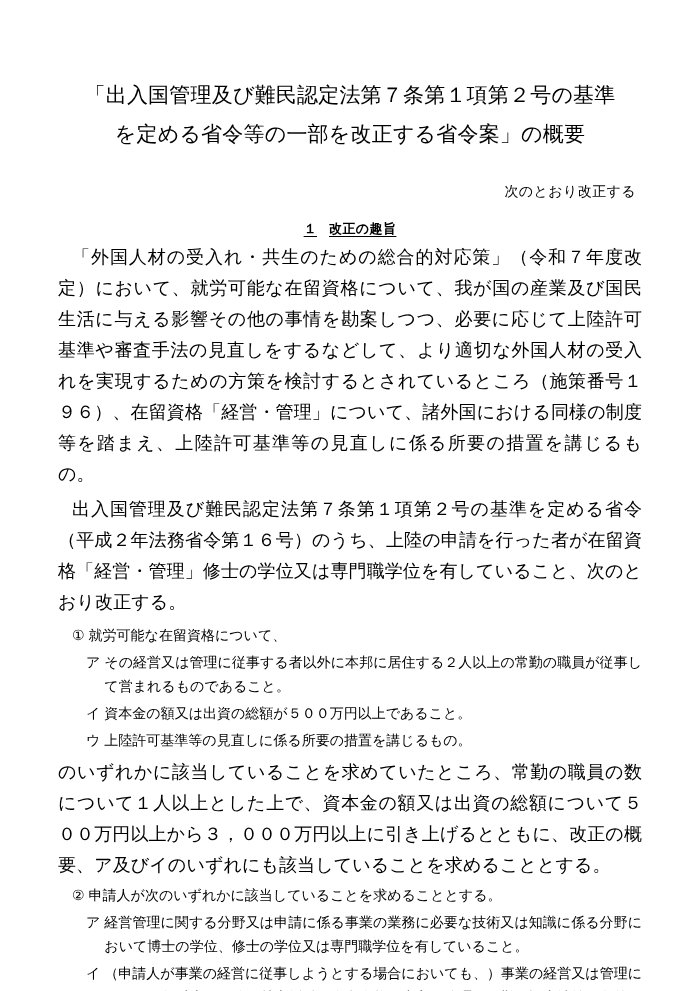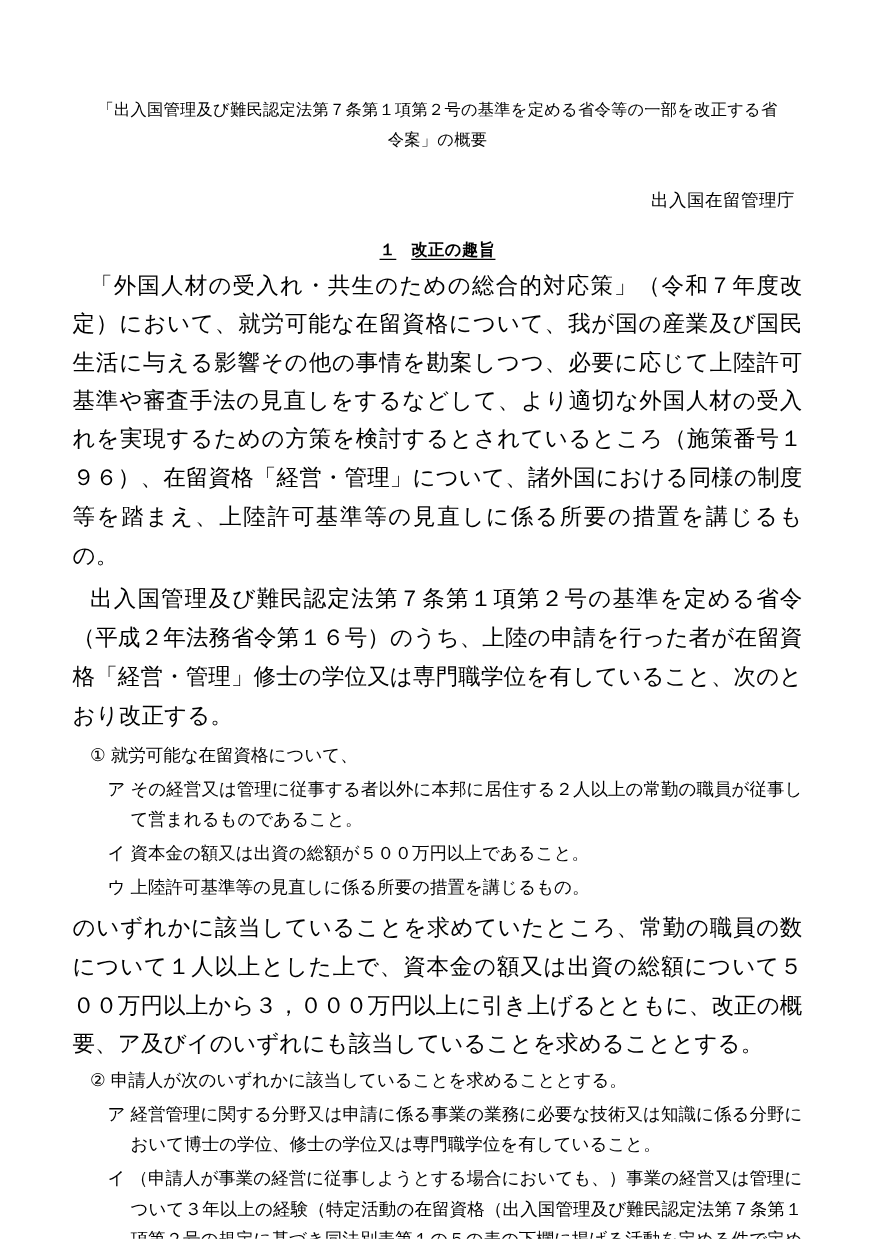--- a/index.html
+++ b/index.html
@@ -17,21 +17,21 @@
   }
   .page {
     width: 700px;
     height: 991px;
     box-sizing: border-box;
     padding: 64px 58px 20px 58px;
     position: relative;
   }
   .doc-title {
     text-align: center;
-    font-size: 13px;
+    font-size: 21px;
     line-height: 1.85;
     letter-spacing: 0.2px;
     margin: 12px 18px 0 18px;
     font-weight: 500;
   }
   .date-block {
     margin-top: 26px;
     text-align: right;
     font-size: 14px;
     line-height: 1.75;
@@ -94,21 +94,21 @@
   .mt3 { margin-top: 3px; }
 </style>
 </head>
 <body>
 
 <div class="page">
 
   <div class="doc-title">「出入国管理及び難民認定法第７条第１項第２号の基準を定める省令等の一部を改正する省令案」の概要</div>
 
   <div class="date-block">
-    <div class="agency-line">出入国在留管理庁</div>
+    <div class="agency-line">次のとおり改正する</div>
   </div>
 
   <div class="section-head">
     <span class="num">１</span><span class="ttl">改正の趣旨</span>
   </div>
   <p class="body-text indent1">「外国人材の受入れ・共生のための総合的対応策」（令和７年度改定）において、就労可能な在留資格について、我が国の産業及び国民生活に与える影響その他の事情を勘案しつつ、必要に応じて上陸許可基準や審査手法の見直しをするなどして、より適切な外国人材の受入れを実現するための方策を検討するとされているところ（施策番号１９６）、在留資格「経営・管理」について、諸外国における同様の制度等を踏まえ、上陸許可基準等の見直しに係る所要の措置を講じるもの。</p>
 
 
 
   <p class="body-text indent1 lv1 mt6">出入国管理及び難民認定法第７条第１項第２号の基準を定める省令（平成２年法務省令第１６号）のうち、上陸の申請を行った者が在留資格「経営・管理」修士の学位又は専門職学位を有していること、次のとおり改正する。</p>

